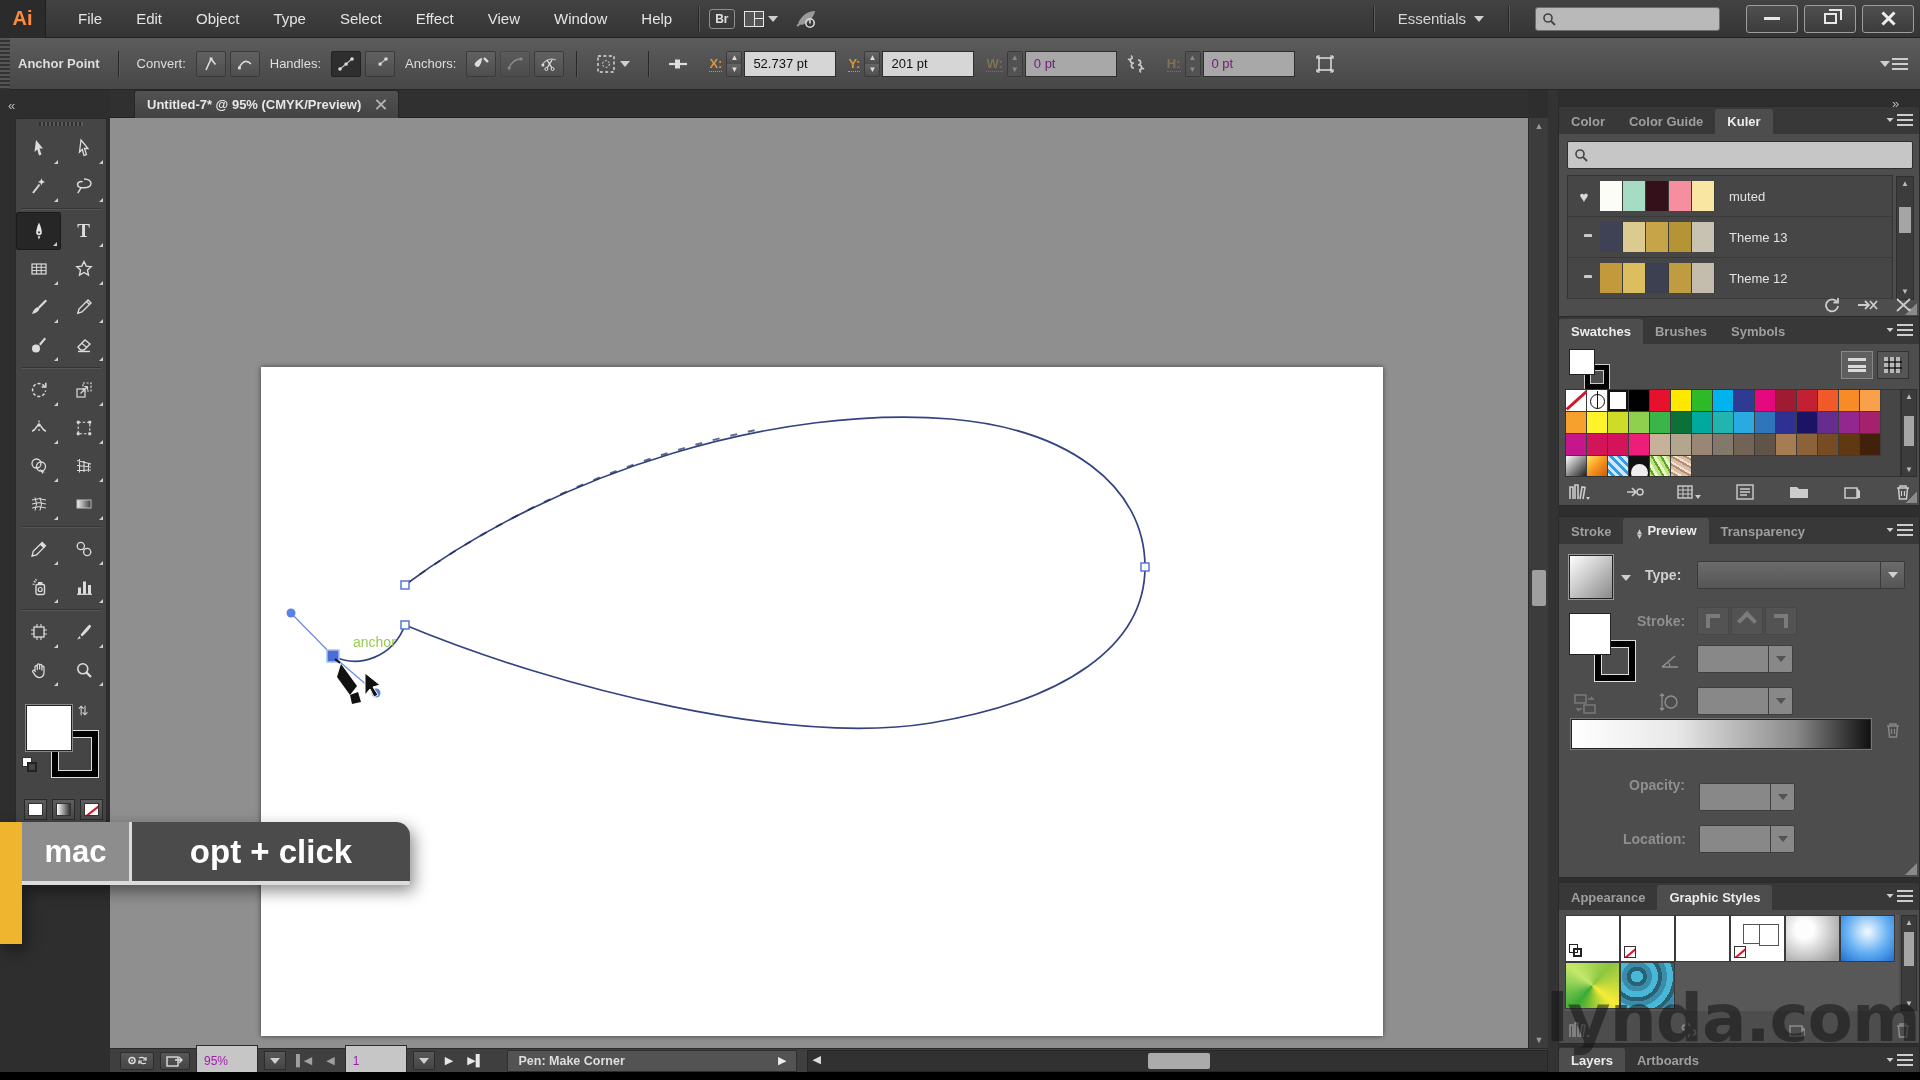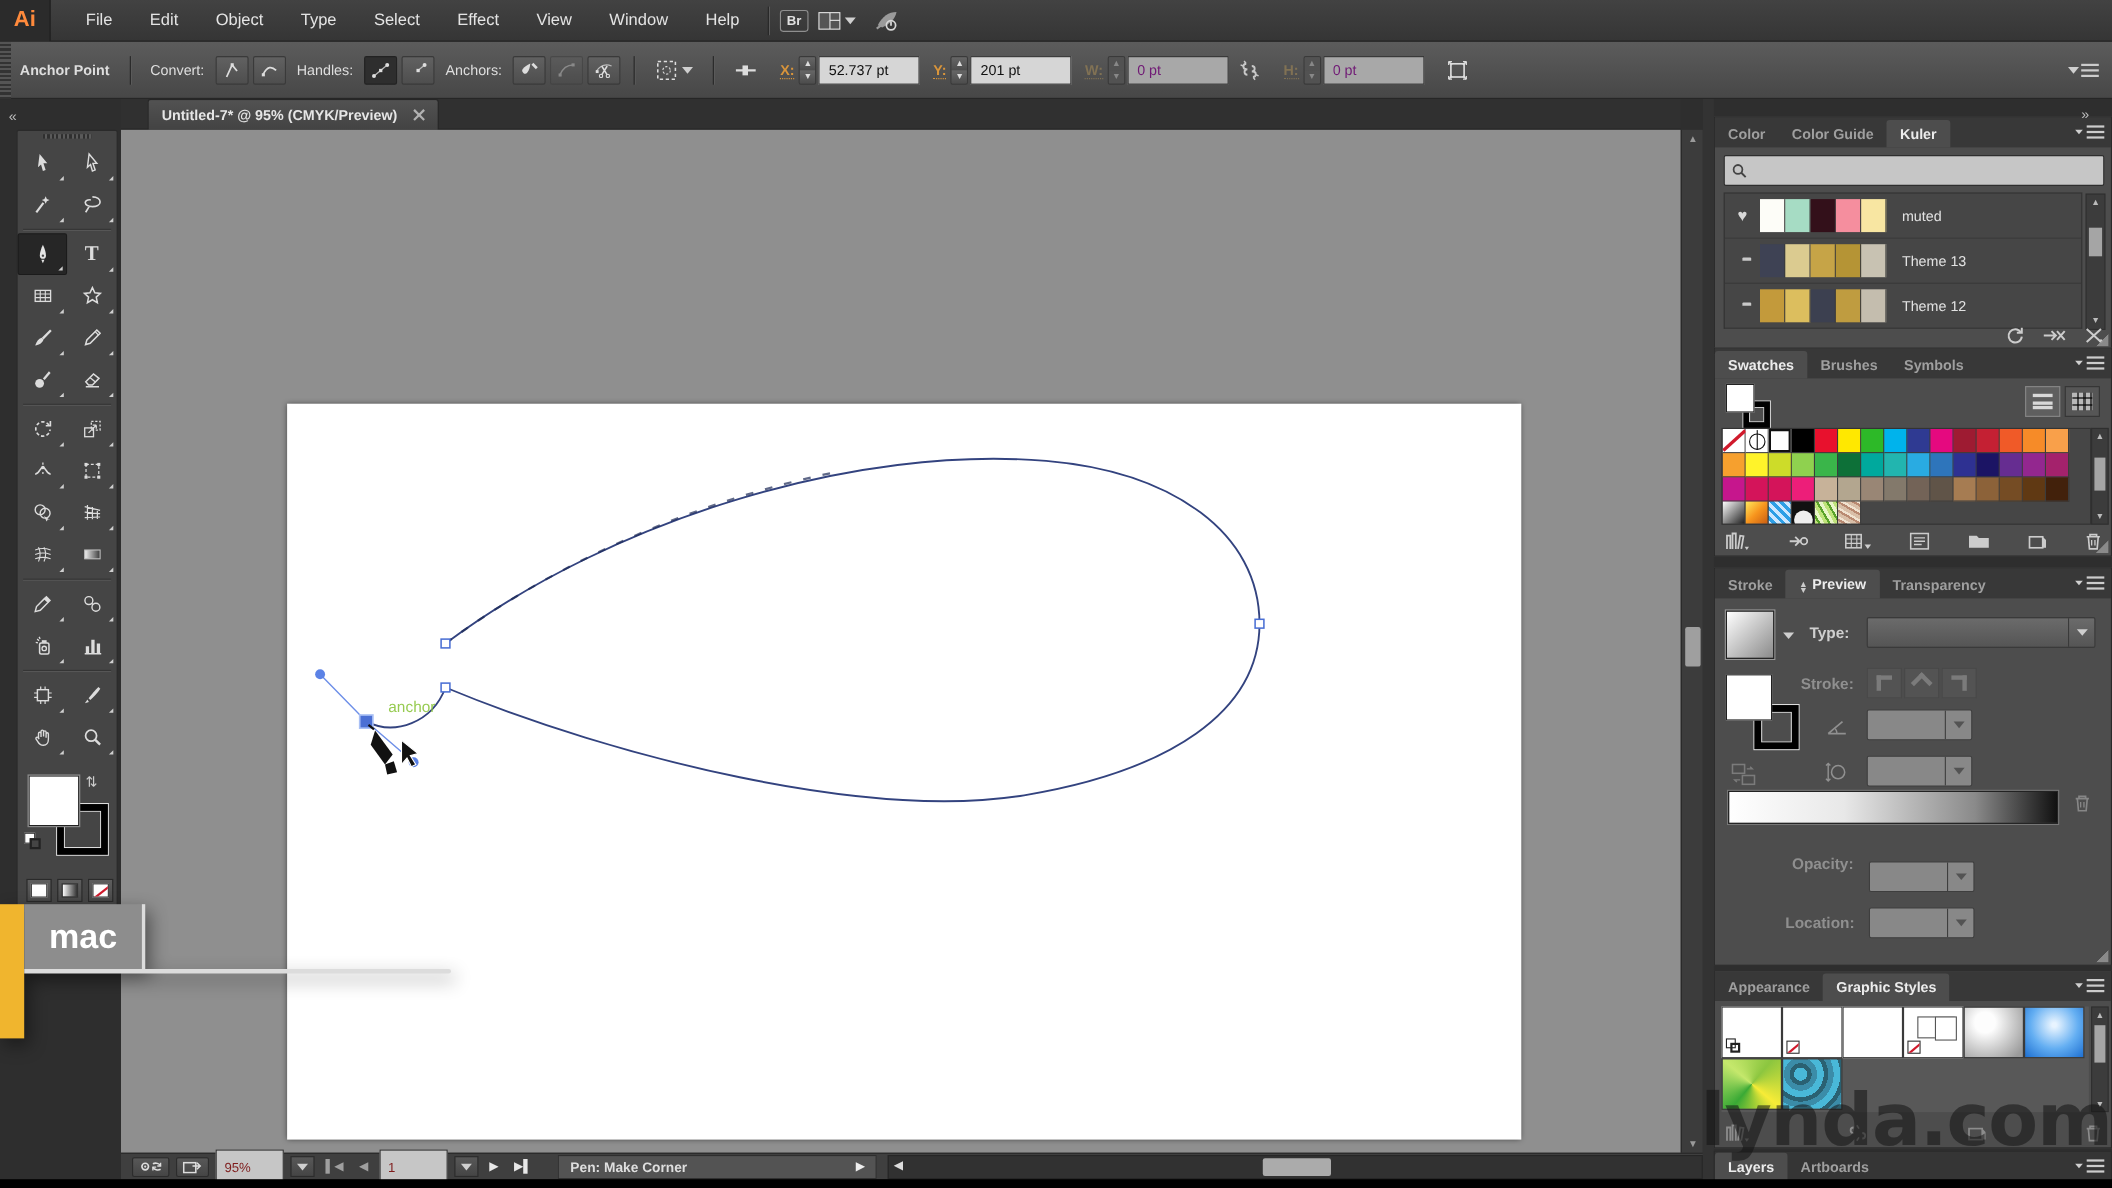--- a/index.html
+++ b/index.html
@@ -192,21 +192,21 @@
 #gs-scroll{position:absolute;right:2px;top:32px;width:16px;height:96px;background:#3c3c3c;border:1px solid #2f2f2f}
 #gs-scroll .a{position:absolute;left:0;width:14px;text-align:center;font-size:8px;color:#bbb;height:13px;line-height:13px}
 #gs-scroll .th{position:absolute;left:2px;top:16px;width:10px;height:34px;background:#a5a5a5}
 
 
 #bottom-tabs{left:1558px;top:1046px;width:362px;height:28px;background:#353535;border:1px solid #2a2a2a;display:flex;align-items:flex-end;position:absolute}
 
 
 #statusbar{left:110px;top:1048px;width:1438px;height:24px;background:#3f3f3f;border-top:1px solid #2a2a2a;display:flex;align-items:center;gap:6px;padding-left:10px}
 .sb-btn{height:18px;border:1px solid #2c2c2c;background:linear-gradient(#585858,#454545);border-radius:2px;display:flex;align-items:center;justify-content:center;padding:0 5px;color:#cfcfcf}
-.sb-field{height:31px;background:#c6c6c6;border:1px solid #2c2c2c;color:#7f1d1d;font-size:12px;display:flex;align-items:center;padding:0 7px;min-width:62px}
+.sb-field{height:31px;background:#c6c6c6;border:1px solid #2c2c2c;color:#a21caf;font-size:12px;display:flex;align-items:center;padding:0 7px;min-width:62px}
 .sb-drop{width:22px;height:19px;background:linear-gradient(#585858,#454545);border:1px solid #2c2c2c;display:flex;align-items:center;justify-content:center}
 .sb-nav{color:#9f9f9f;font-size:11px;padding:0 4px}
 .sb-nav.lit{color:#e8e8e8}
 #sb-status{height:22px;background:#535353;border:1px solid #2e2e2e;display:flex;align-items:center;padding:0 10px;gap:40px;margin-left:14px;min-width:290px}
 #sb-status .txt{color:#dedede;font-size:12.5px;font-weight:bold;white-space:nowrap}
 #sb-status .play{color:#eee;font-size:11px;margin-left:auto}
 #hscroll{flex:1;height:22px;background:#313131;border:1px solid #262626;position:relative;margin-left:4px}
 #hscroll .la{position:absolute;left:4px;top:2px;color:#ddd;font-size:11px}
 #hscroll .th{position:absolute;left:340px;top:2px;width:62px;height:16px;background:#ababab;border-radius:2px}
 #bottom-strip{left:0;top:1072px;width:1920px;height:8px;background:#000}
@@ -254,20 +254,46 @@
         </svg>
       <span class="caret"></span>
     </div>
     <div class="mb-icon">
       <svg width="24" height="20" viewBox="0 0 24 20">
           <path d="M4 14 C8 6 14 2 21 2 C20 8 15 13 8 16 Z" fill="#9a9a9a"></path>
           <path d="M3 17 l4-3" stroke="#9a9a9a" stroke-width="2"></path>
           <circle cx="16" cy="14" r="4.2" fill="none" stroke="#d8d8d8" stroke-width="1.6"></circle>
           <path d="M16 10.5 v4" stroke="#d8d8d8" stroke-width="1.6"></path>
         </svg>
+    </div>
+    <div id="mb-right">
+      <div class="bar-sep"></div>
+      <div id="workspace">
+        <span>Essentials</span>
+        <span class="caret"></span>
+      </div>
+      <div class="bar-sep"></div>
+      <div id="app-search">
+        <svg width="14" height="14" viewBox="0 0 14 14">
+            <circle cx="6" cy="6" r="4" fill="none" stroke="#444" stroke-width="1.6"></circle>
+            <path d="M9 9 L13 13" stroke="#444" stroke-width="1.8"></path>
+          </svg>
+        <input value="" style="">
+      </div>
+      <div id="win-controls">
+        <div class="win-btn">
+            <i class="glyph-min"></i>
+          </div>
+        <div class="win-btn">
+            <i class="glyph-restore"></i>
+          </div>
+        <div class="win-btn">
+            <i class="glyph-x"></i>
+          </div>
+      </div>
     </div>
   </div>
 
   <div id="controlbar" class="abs">
     <div id="cb-grip"></div>
     <span class="cb-label" style="font-weight:bold">Anchor Point</span>
     <div class="bar-sep"></div>
     <span class="cb-label">Convert:</span>
     <div class="cb-btn">
         <svg width="20" height="20" viewBox="0 0 20 20">
@@ -1090,17 +1116,18 @@
     </div>
   </div>
   <div id="bottom-strip" class="abs"></div>
 
   <div id="watermark" class="abs">lynda.com</div>
 
   <div id="overlay" class="abs">
     <div id="ov-accent" style="background: rgb(240, 181, 46);"></div>
     <div class="ov-row r1">
       <div class="ov-os">mac</div>
+      <div class="ov-sc">opt + click</div>
     </div>
     <div id="ov-gap"></div>
   </div>
 
 </div>
 
 </body></html>

